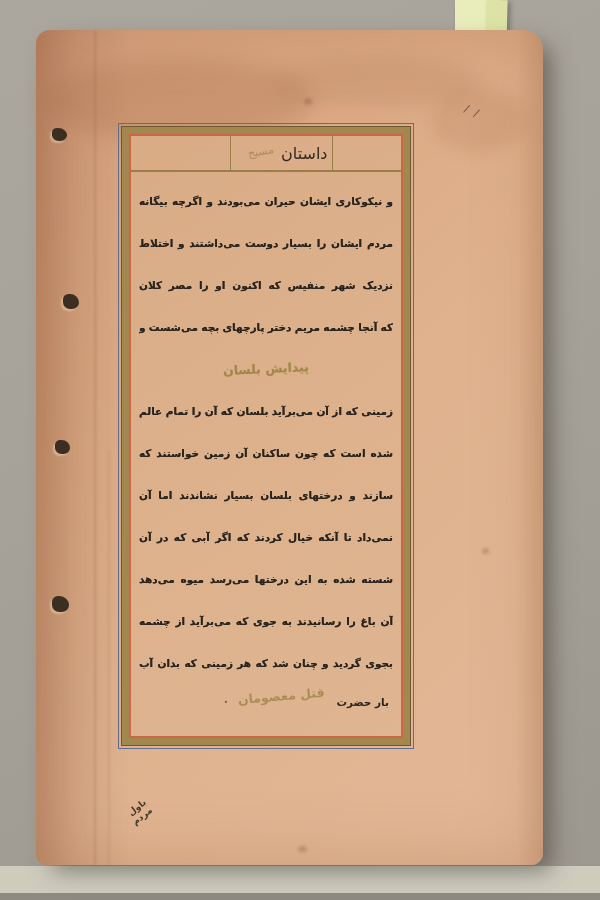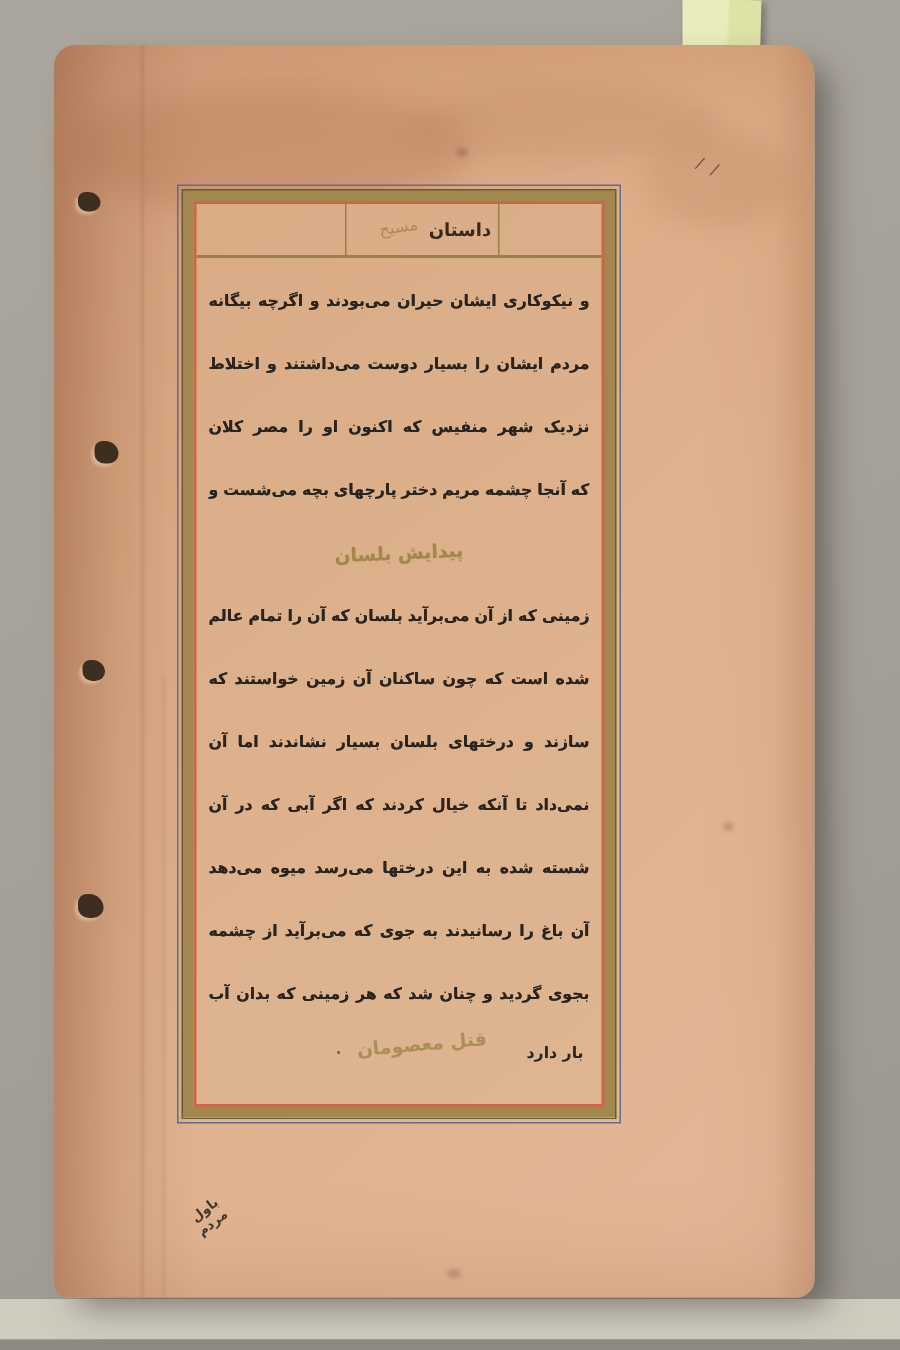--- a/index.html
+++ b/index.html
@@ -45,21 +45,21 @@
   .inner{width:100%;height:100%;box-sizing:border-box;border:2px solid #cb6747;
     background:linear-gradient(145deg,#d9ac86 0%,#ddb28d 60%,#dfb592 100%);
     display:flex;flex-direction:column;}
 
   
   .header-band{height:34px;border-bottom:2px solid #9a7f49;display:flex;flex-shrink:0;}
   .hcell{box-sizing:border-box;height:100%;}
   .hcell.left{flex:0 0 37%;border-right:1.5px solid #9a7f49;}
   .hcell.center{flex:0 0 38%;border-right:1.5px solid #9a7f49;direction:rtl;display:flex;align-items:center;padding:0 5px;}
   .hcell.right{flex:1 1 auto;}
-  .title-main{font-size:12px;font-weight:bold;color:#33291f;}
+  .title-main{font-size:16px;font-weight:normal;color:#33291f;}
   .title-faded{font-size:11px;color:rgba(148,122,66,.66);display:inline-block;transform:rotate(-9deg) translateY(-2px);margin-right:7px;}
 
   
   .textarea{flex:1 1 auto;padding:9px 8px 0;overflow:hidden;}
   .tline{
     direction:rtl;height:42px;line-height:40px;overflow:hidden;
     font-size:10.5px;font-weight:bold;color:#2a241e;
     text-align:justify;text-align-last:justify;word-spacing:-0.5px;
     text-shadow:0 0 .4px rgba(42,36,30,.8);
   }
@@ -134,21 +134,21 @@
 
           <div class="tline">زمینی که از آن می‌برآید بلسان که آن را تمام عالم ارجمند می‌دارد و نوشته</div>
           <div class="tline">شده است که چون ساکنان آن زمین خواستند که آن باغ را کلان</div>
           <div class="tline">سازند و درختهای بلسان بسیار نشاندند اما آن درختها میوه</div>
           <div class="tline">نمی‌داد تا آنکه خیال کردند که اگر آبی که در آن حضرت عیسی و پارچهای او</div>
           <div class="tline">شسته شده به این درختها می‌رسد میوه می‌دهد بنابرین جوی آب</div>
           <div class="tline">آن باغ را رسانیدند به جوی که می‌برآید از چشمه مسیح و از این جو</div>
           <div class="tline">بجوی گردید و چنان شد که هر زمینی که بدان آب سیراب شد بلسان</div>
 
           <div class="last-row">
-            <span class="partial-line">بار دارد</span>
+            <span class="partial-line">بار حضرت</span>
             <span class="heading-2">
               <span>قتل معصومان</span>
               <span class="mark">·</span>
             </span>
           </div>
         </div>
 
       </div>
     </div>
   </div>

